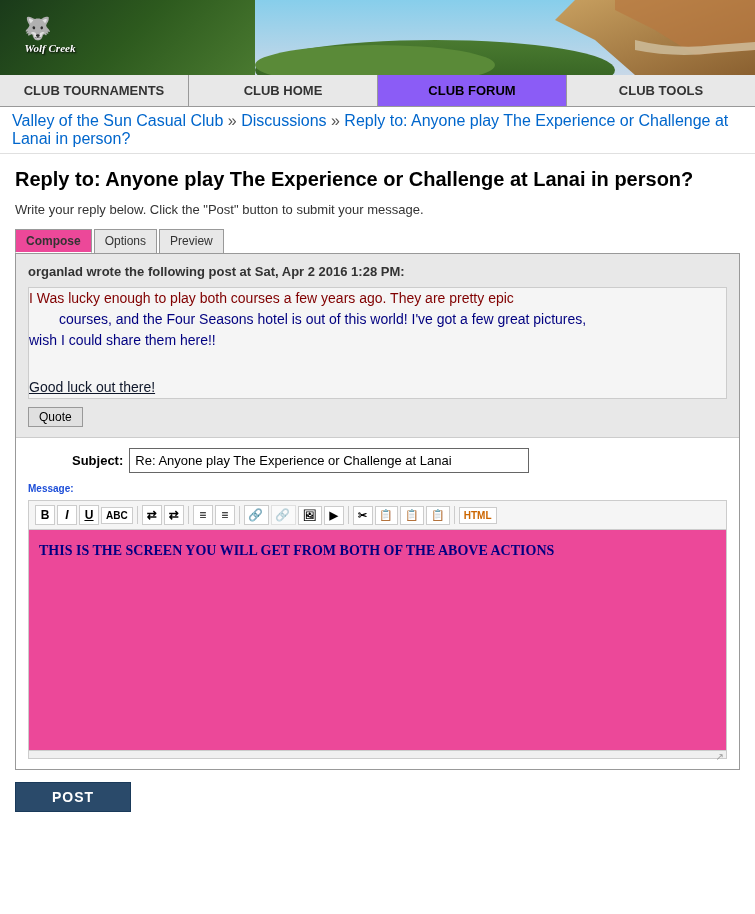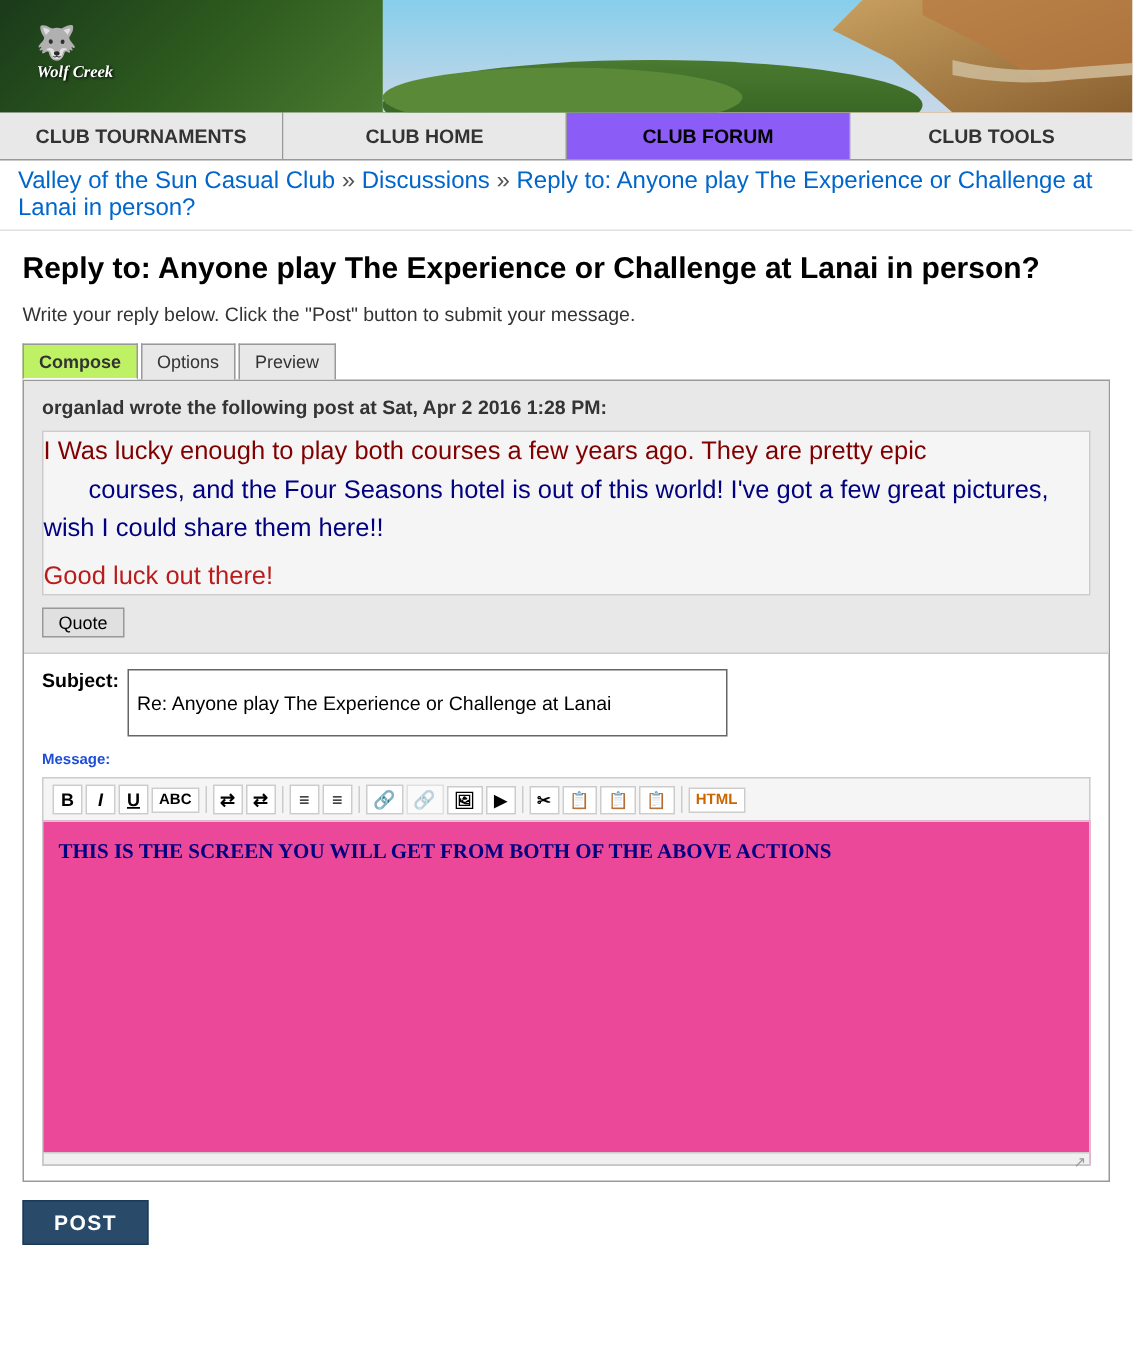--- a/index.html
+++ b/index.html
@@ -95,21 +95,21 @@
       padding: 4px 10px;
       font-size: 12px;
       border: 1px solid #999;
       cursor: pointer;
       background: #e8e8e8;
       color: #333;
       margin-right: 2px;
       border-bottom: none;
     }
     .tab.active {
-      background: #bef264;
+      background: #ec4899;
       font-weight: bold;
       border-bottom: 1px solid #fff;
       position: relative;
       z-index: 1;
     }
 
     
     .reply-container {
       border: 1px solid #999;
       background: #fff;
@@ -124,51 +124,52 @@
     .original-post-header {
       font-weight: bold;
       color: #333;
       font-size: 13px;
       margin-bottom: 8px;
     }
     .original-post-body {
       background: #f5f5f5;
       border: 1px solid #ccc;
       margin-bottom: 8px;
-      font-size: 17px;
+      font-size: 14px;
       line-height: 1.5;
     }
-    .post-good-luck { color: #b91c1c; margin-top: 6px; }
+    .post-good-luck { color: #0f172a; margin-top: 26px; text-decoration: underline; }
     .quote-btn {
       background: #e0e0e0;
       border: 1px solid #999;
       padding: 2px 10px;
       font-size: 12px;
       cursor: pointer;
     }
 
     
     .form-area {
       padding: 10px 12px;
     }
     .subject-row {
       display: flex;
-      align-items: flex-start;
+      align-items: center;
       margin-bottom: 10px;
+      margin-left: 44px;
     }
     .subject-label {
       font-weight: bold;
       font-size: 13px;
       color: #000;
       margin-right: 6px;
       white-space: nowrap;
     }
     .subject-input {
       border: 1px solid #666;
-      padding: 14px 5px;
+      padding: 4px 5px;
       font-size: 13px;
       width: 400px;
       color: #000;
     }
 
     .message-label {
       font-weight: bold;
       font-size: 10px;
       color: #1d4ed8;
       margin-bottom: 6px;
@@ -228,21 +229,21 @@
 
     
     .post-btn-area {
       padding: 12px 0;
     }
     .post-btn {
       background: #2a4a6a;
       color: #fff;
       font-size: 14px;
       font-weight: bold;
-      padding: 6px 20px;
+      padding: 6px 36px;
       border: 1px solid #1a3a5a;
       cursor: pointer;
       letter-spacing: 1px;
     }
   </style>
 </head>
 <body>
 
 <div class="header-banner">
   <div class="logo">

